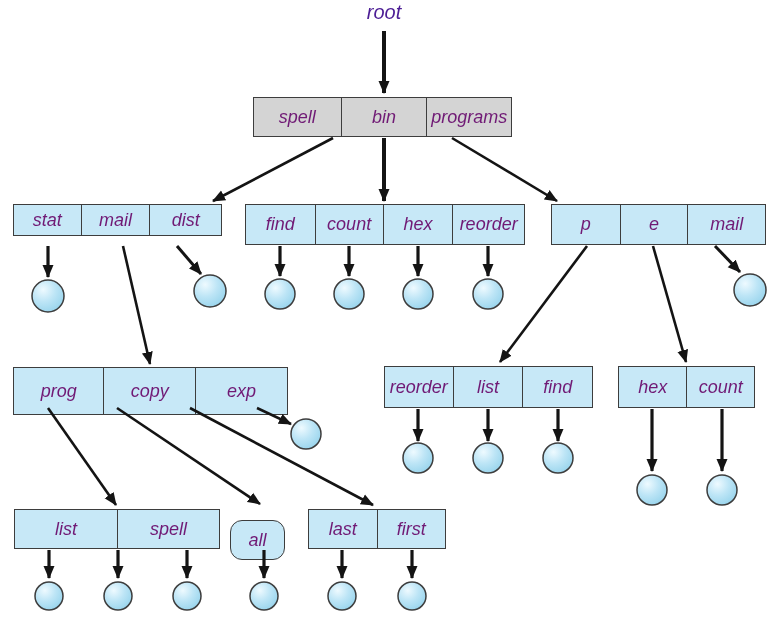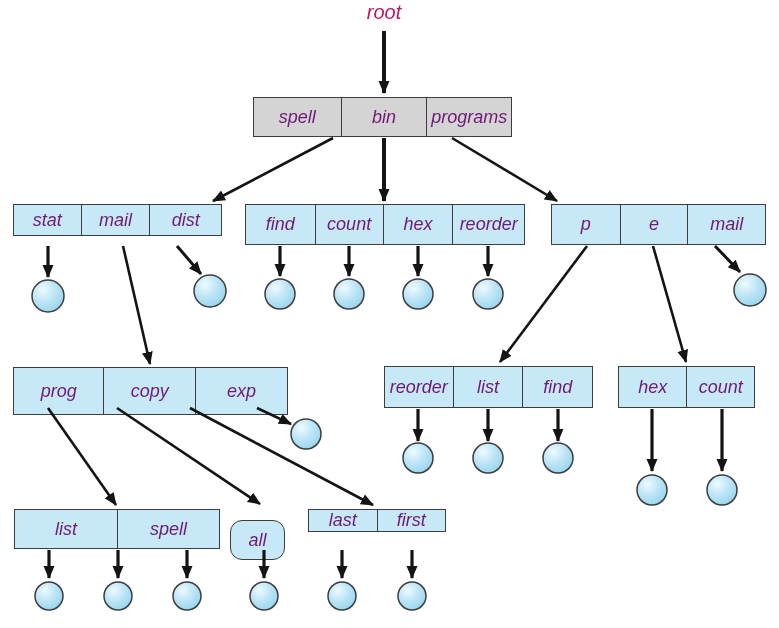--- a/index.html
+++ b/index.html
@@ -13,21 +13,21 @@
     background:#c7e8f7; border:1.6px solid #3d3d3d; z-index:2;
   }
   .dirbox.gray { background:#d4d4d4; }
   .cell {
     display:flex; align-items:center; justify-content:center;
     font-style:italic; font-size:18px; color:#701a75; overflow:hidden;
   }
   .cell + .cell { border-left:1.6px solid #3d3d3d; }
   .root-label {
     position:absolute; left:339px; top:1px; width:90px; text-align:center;
-    font-style:italic; font-size:20px; color:#be185d; z-index:2;
+    font-style:italic; font-size:20px; color:#4c1d95; z-index:2;
   }
   line { stroke:#141414; }
   .file { fill:url(#fileGrad); stroke:#3d3d3d; stroke-width:1.5; }
 </style>
 </head>
 <body>
 
 <div class="canvas">
 
   <div class="root-label">root</div>
@@ -76,21 +76,21 @@
 
   <div class="dirbox" style="left:14px;top:509px;width:206px;height:40px;">
     <div class="cell" style="flex:69">list</div>
     <div class="cell" style="flex:68">spell</div>
   </div>
 
   <div class="dirbox" style="left:230px;top:520px;width:55px;height:40px;border-radius:12px;">
     <div class="cell" style="flex:69">all</div>
   </div>
 
-  <div class="dirbox" style="left:308px;top:509px;width:138px;height:23px;">
+  <div class="dirbox" style="left:308px;top:509px;width:138px;height:40px;">
     <div class="cell" style="flex:69">last</div>
     <div class="cell" style="flex:69">first</div>
   </div>
 
   <svg class="overlay" width="779" height="628" viewBox="0 0 779 628">
     <defs>
       <radialGradient id="fileGrad" cx="0.35" cy="0.3" r="0.85">
         <stop offset="0" stop-color="#eefaff"></stop>
         <stop offset="0.45" stop-color="#bde5f6"></stop>
         <stop offset="1" stop-color="#8fd0ea"></stop>

